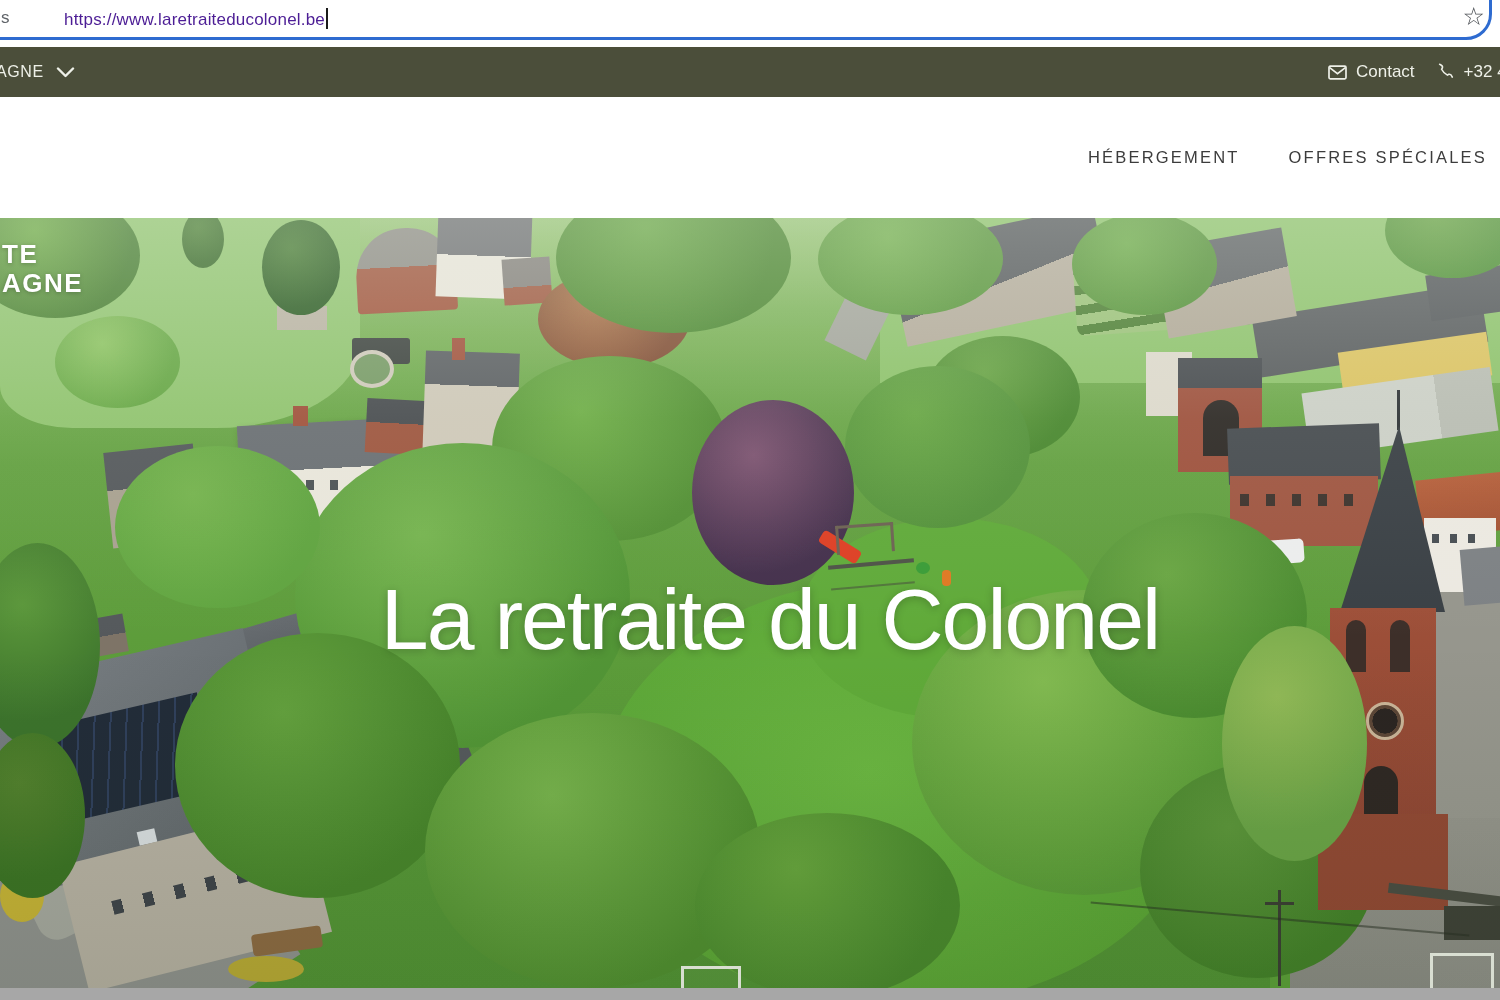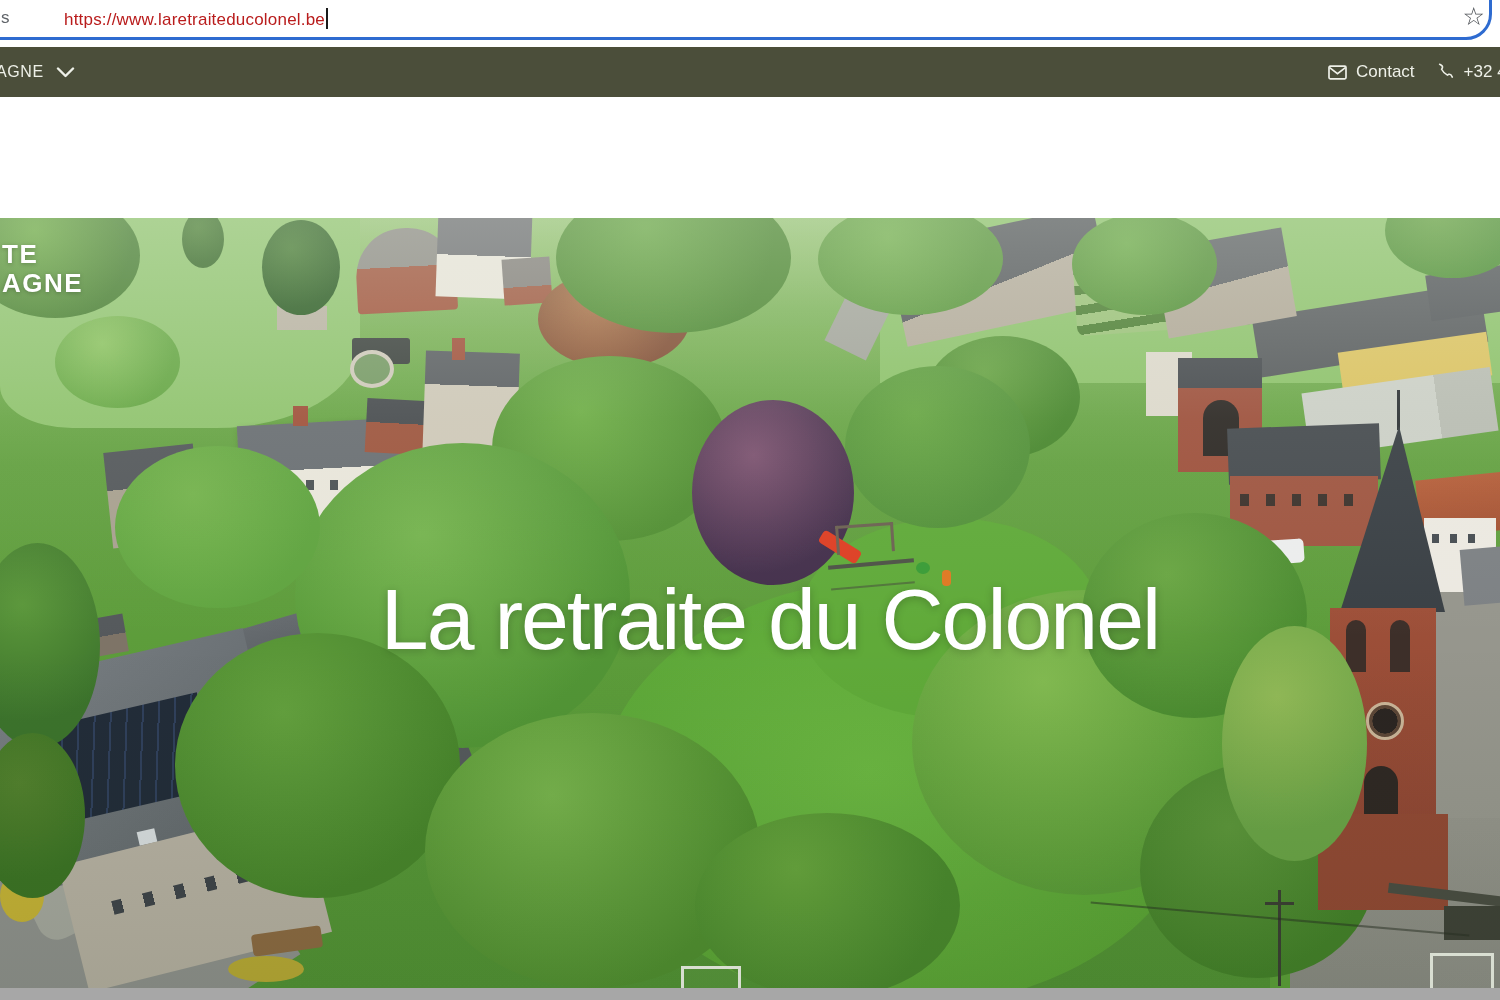--- a/index.html
+++ b/index.html
@@ -1,21 +1,21 @@
 <!DOCTYPE html>
 <html><head>
 <meta charset="utf-8">
 <style>
   html,body{margin:0;padding:0;background:#fff;}
   .page{position:relative;width:1500px;height:1000px;overflow:hidden;font-family:"Liberation Sans",sans-serif;background:#fff;}
   
   .chrome-bar{position:absolute;left:0;top:0;width:1500px;height:47px;background:#fff;overflow:hidden;}
   .omnibox{position:absolute;left:-60px;right:8px;top:-27px;height:67px;box-sizing:border-box;border:3px solid #2e6bd0;border-radius:26px;background:#fff;}
   .frag-s{position:absolute;left:1px;top:8px;font-size:17px;color:#5f6368;}
-  .url{position:absolute;left:64px;top:8px;font-size:17px;color:#b91c1c;letter-spacing:.2px;white-space:nowrap;}
+  .url{position:absolute;left:64px;top:8px;font-size:17px;color:#4c1d95;letter-spacing:.2px;white-space:nowrap;}
   .caret{display:inline-block;width:2px;height:21px;background:#1b1b1b;margin-left:1px;vertical-align:-4px;}
   .star{position:absolute;right:15px;top:1px;font-size:25px;color:#4a4e53;line-height:30px;cursor:pointer;}
   
   .topbar{position:absolute;left:0;top:47px;width:1500px;height:50px;background:#4b4e3a;color:#eef0e8;overflow:hidden;padding-left:20px;}
   .topbar-left{position:absolute;left:-4px;top:0;height:50px;display:flex;align-items:center;gap:12px;font-size:16px;letter-spacing:.6px;cursor:pointer;}
   .topbar-right{position:absolute;left:1328px;top:0;height:50px;display:flex;align-items:center;gap:22px;font-size:17px;white-space:nowrap;}
   .tb-item{display:flex;align-items:center;gap:9px;cursor:pointer;}
   
   .mainnav{position:absolute;left:0;top:97px;width:1500px;height:121px;background:#fff;display:flex;justify-content:flex-end;align-items:center;gap:49px;padding-right:13px;box-sizing:border-box;}
   .nav-item{font-size:16.5px;letter-spacing:2.2px;color:#3c3c3c;cursor:pointer;text-decoration:none;white-space:nowrap;}
@@ -61,20 +61,24 @@
       </span>
       <span class="tb-item">
         <svg width="18" height="18" viewBox="0 0 18 18">
             <path d="M3.2 1.6 c2.6 1.1 4 2.8 3.4 4.4 l-1 1.6 c1.6 3.2 4 5.6 7.1 7.2 l1.6-1 c1.6-.6 3.3.8 4.4 3.4" transform="scale(0.82)" fill="none" stroke="#eef0e8" stroke-width="1.9" stroke-linecap="round"></path>
           </svg>
         <span>+32 4</span>
       </span>
     </div>
   </header>
 
+  <nav class="mainnav">
+    <a class="nav-item">HÉBERGEMENT</a>
+    <a class="nav-item">OFFRES SPÉCIALES</a>
+  </nav>
 
   <section class="hero">
     <div class="scene">
 
       <div class="rect" style="inset:0;background:linear-gradient(180deg,#9cc47d 0%,#7fb25f 12%,#67a047 32%,#5f9a40 58%,#55913a 100%);"></div>
       <div class="rect" style="left:0;top:0;width:360px;height:210px;background:#93c375;border-radius:0 0 40% 20%;"></div>
       <div class="rect" style="left:880px;top:0;width:620px;height:165px;background:#8fc170;"></div>
       <div class="rect" style="left:1270px;top:690px;width:230px;height:80px;background:#5f9e3f;"></div>
 
       <div class="rect" style="left:-50px;top:600px;width:310px;height:240px;background:#8f918d;transform:rotate(-33deg);"></div>

